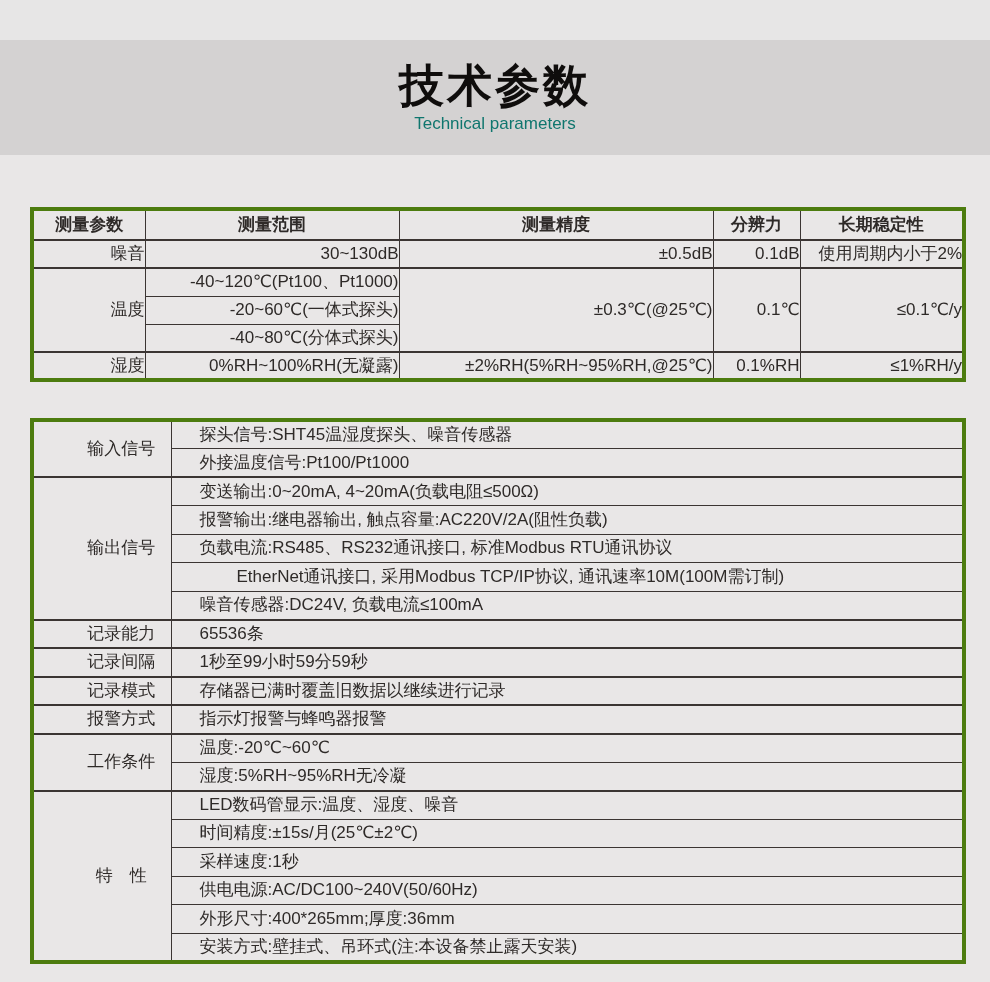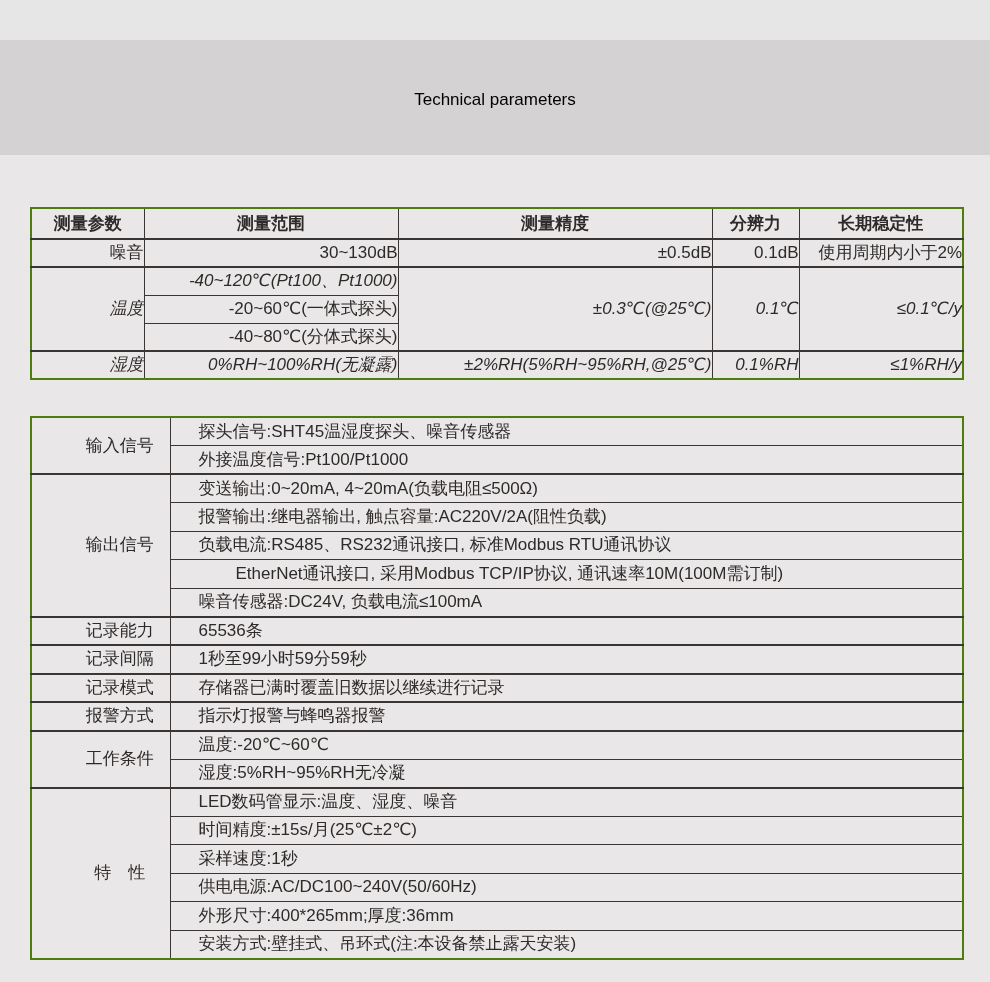--- a/index.html
+++ b/index.html
@@ -28,21 +28,21 @@
   .page-title {
     font-size: 45px;
     font-weight: bold;
     color: #0f0d0c;
     letter-spacing: 3px;
     line-height: 1.1;
   }
   .page-subtitle {
     font-size: 17px;
     font-weight: normal;
-    color: #000000;
+    color: #0f766e;
     margin-top: 4px;
   }
   table {
     border-collapse: collapse;
     table-layout: fixed;
     width: 932px;
     margin-left: 30px;
     font-size: 17px;
     color: #2e2a28;
   }
@@ -57,44 +57,45 @@
   .spec-table th {
     height: 31px;
     font-weight: bold;
     text-align: center;
     border-bottom-width: 2px;
   }
   .spec-table td {
     height: 28px;
     text-align: right;
   }
-  .spec-table, .detail-table { border: 2px solid #4d7c0f; }
+  .spec-table, .detail-table { border: 4px solid #4d7c0f; }
   .detail-table { margin-top: 36px; }
   .detail-table td { height: 28.5px; }
   .detail-table td.label {
     text-align: center;
     font-weight: normal;
     padding-left: 38px;
   }
   .detail-table td.content {
     text-align: left;
     padding-left: 28px;
   }
   .detail-table td.content.indent { padding-left: 65px; }
   .detail-table tr.group-start td { border-top-width: 2px; }
-  .spec-table tr.group-sep td { border-top-width: 2px; font-style: italic; }
+  .spec-table tr.group-sep td { border-top-width: 2px; }
 </style>
 </head>
 <body>
 
 <div class="page">
 
   <div class="top-strip"></div>
 
   <div class="title-band">
+    <div class="page-title">技术参数</div>
     <div class="page-subtitle">Technical parameters</div>
   </div>
 
   <table class="spec-table">
     <colgroup>
       <col style="width:113px">
       <col style="width:254px">
       <col style="width:314px">
       <col style="width:87px">
       <col style="width:164px">

